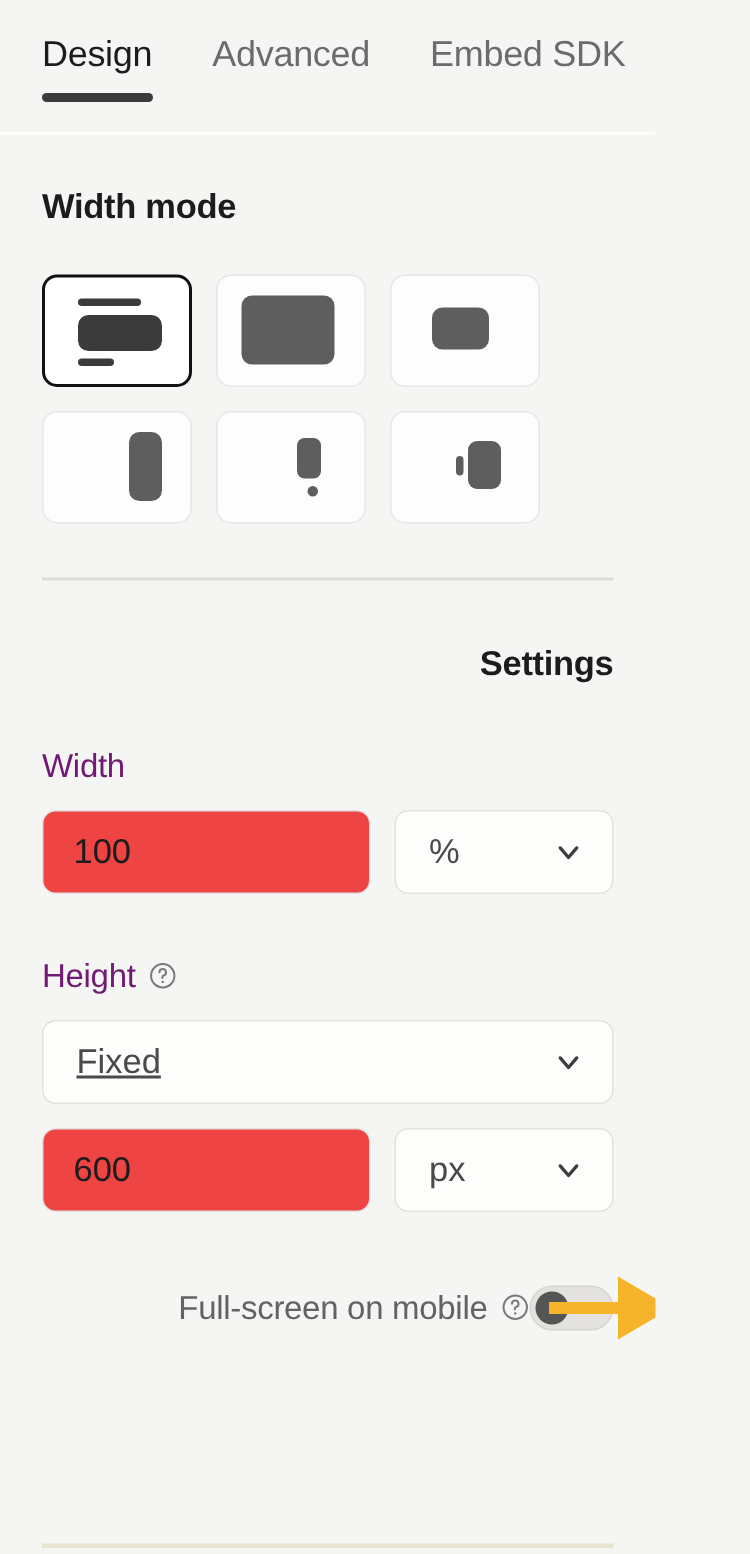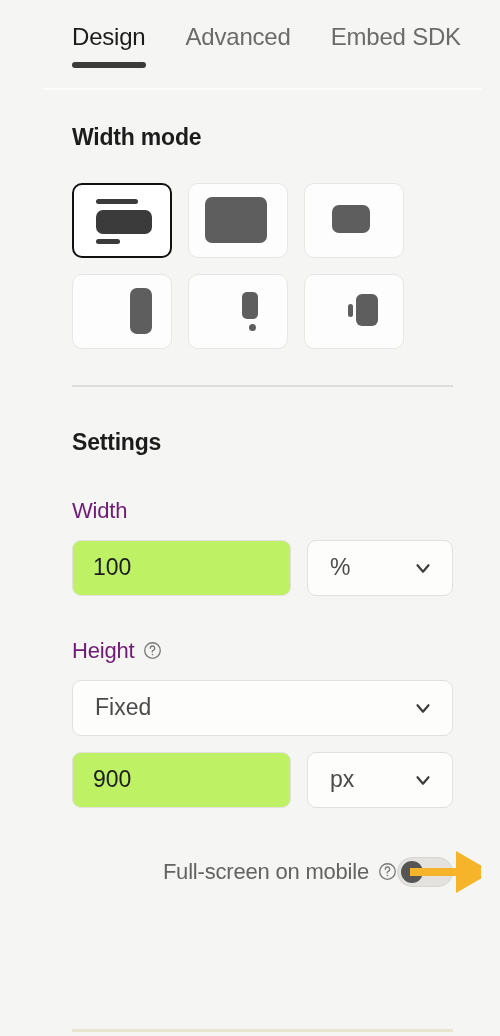--- a/index.html
+++ b/index.html
@@ -8,21 +8,20 @@
     width: 500px; height: 1036px;
     background: #f5f5f3;
     font-family: "Liberation Sans", sans-serif;
     -webkit-font-smoothing: antialiased;
   }
   #app {
     position: relative;
     width: 437px; height: 1036px;
     background: #f5f5f3;
     overflow: hidden;
-    margin-left: 44px;
   }
 
   
   .tabbar {
     position: relative;
     height: 90px;
     background: #f5f5f3;
     padding: 0 28px;
     display: flex;
     align-items: flex-start;
@@ -117,21 +116,21 @@
   .g-draw-tab { left: 30px; top: 18px; width: 5px; height: 13px; border-radius: 3px; }
 
   
   .divider {
     height: 1.5px;
     background: #dedcd8;
     margin: 36px 0 0 0;
   }
 
   
-  .settings-title { padding-top: 42px; }
+  .settings-title { padding-top: 42px; text-align: right; }
 
   .field-label {
     font-size: 22px;
     color: #701a75;
     letter-spacing: -0.2px;
     margin-top: 42px;
     display: flex;
     align-items: center;
     gap: 9px;
   }
@@ -145,21 +144,21 @@
 
   .row {
     display: flex;
     gap: 16px;
     margin-top: 16px;
   }
   .input {
     flex: 1;
     height: 56px;
     border-radius: 9px;
-    background: #bef264;
+    background: #ef4444;
     border: 1.5px solid #e2e1de;
     display: flex;
     align-items: center;
     padding: 0 20px;
     font-size: 23px;
     color: #1c1c1c;
     cursor: text;
   }
   .select {
     height: 56px;
@@ -168,21 +167,21 @@
     border: 1.5px solid #e2e1de;
     display: flex;
     align-items: center;
     justify-content: space-between;
     padding: 0 18px 0 22px;
     font-size: 23px;
     color: #4a4a4a;
     cursor: pointer;
   }
   .select.unit { width: 146px; }
-  .select.wide { width: 100%; }
+  .select.wide { width: 100%; text-decoration: underline; }
   .row.full { display: block; }
   .chev { display: inline-flex; margin-left: 14px; }
 
   
   .toggle-row {
     margin-top: 44px;
     display: flex;
     align-items: center;
     justify-content: flex-end;
     position: relative;
@@ -323,21 +322,21 @@
       <div class="select wide">
         <span>Fixed</span>
         <span class="chev">
           <svg width="22" height="22" viewBox="0 0 24 24" fill="none" stroke="#3d3d3d" stroke-width="2.4" stroke-linecap="round" stroke-linejoin="round">
               <polyline points="6 9 12 16 18 9"></polyline>
             </svg>
         </span>
       </div>
     </div>
     <div class="row">
-      <div class="input">900</div>
+      <div class="input">600</div>
       <div class="select unit">
         <span>px</span>
         <span class="chev">
           <svg width="22" height="22" viewBox="0 0 24 24" fill="none" stroke="#3d3d3d" stroke-width="2.4" stroke-linecap="round" stroke-linejoin="round">
               <polyline points="6 9 12 16 18 9"></polyline>
             </svg>
         </span>
       </div>
     </div>
 

